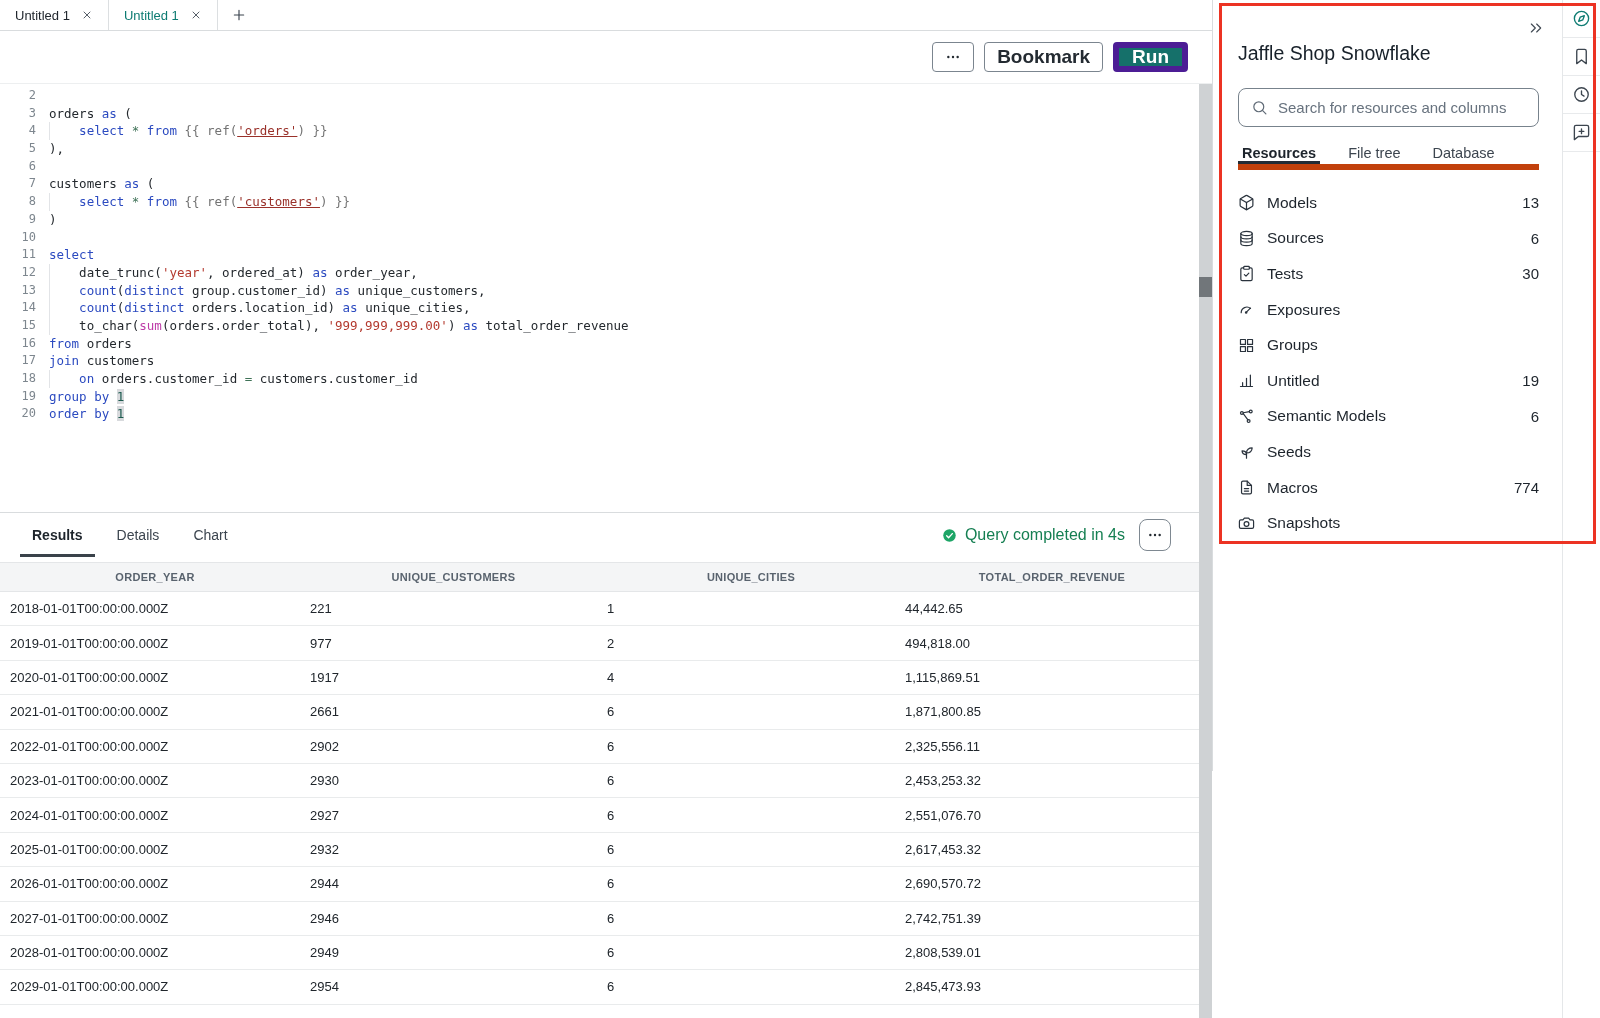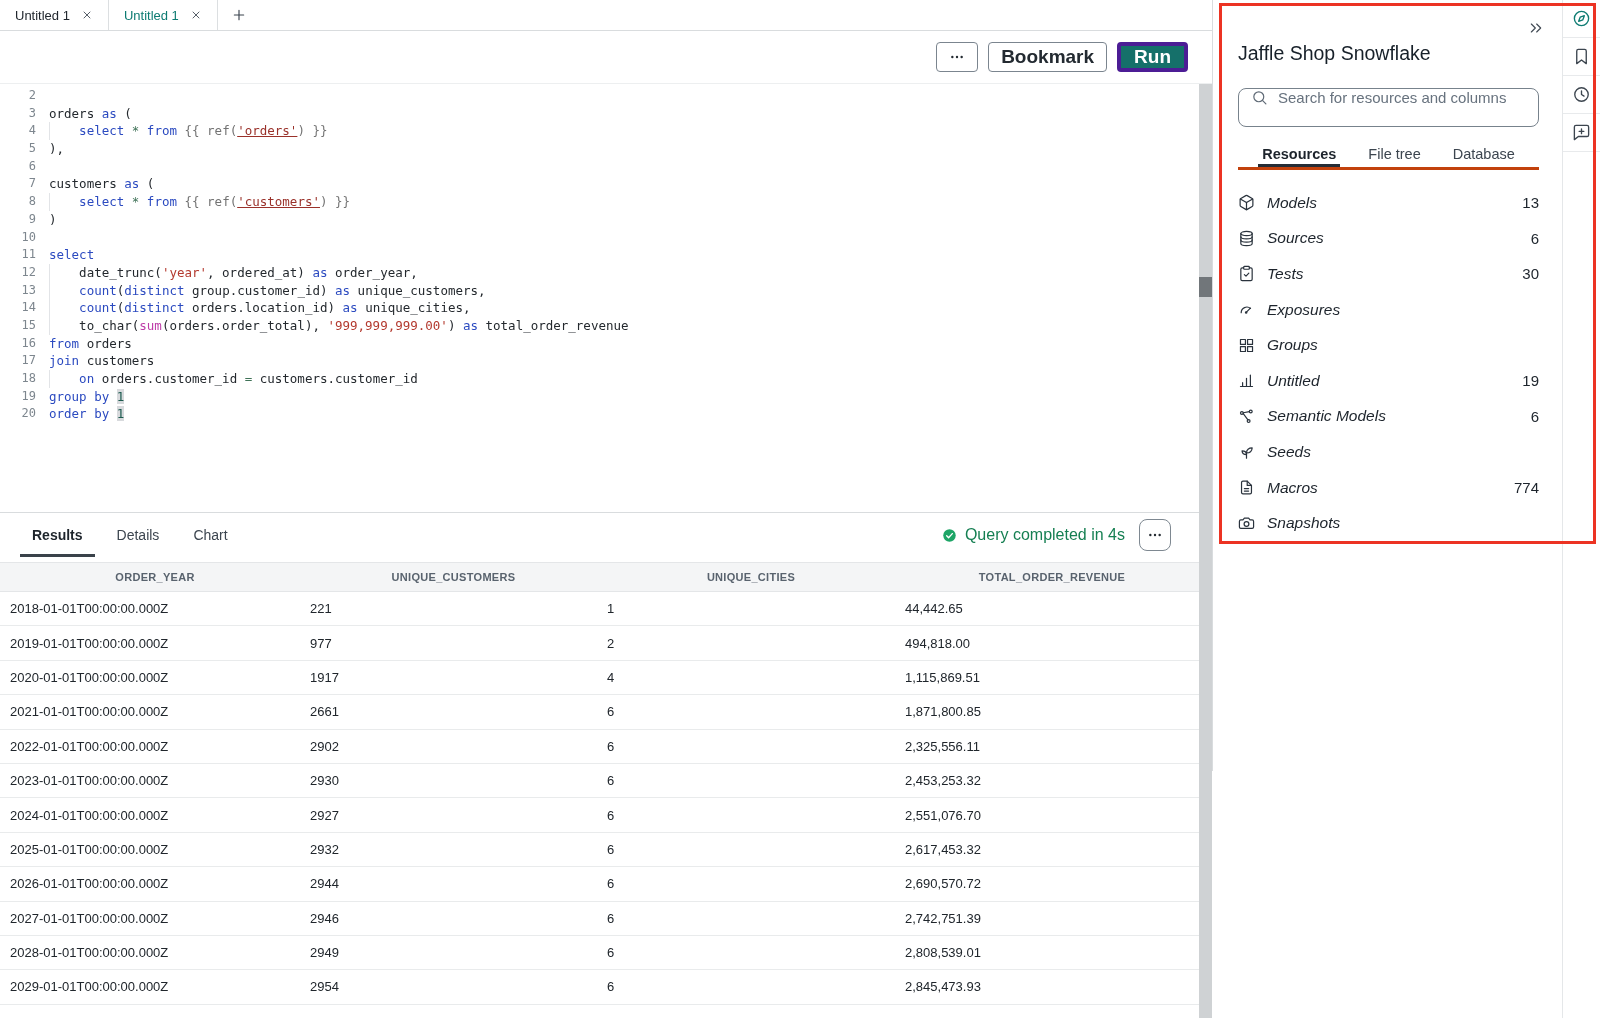--- a/index.html
+++ b/index.html
@@ -17,21 +17,21 @@
   .newtab .icn { width:16px; height:16px; }
 
   
   .toolbar { position:absolute; left:0; top:31px; width:1212px; height:53px; background:#fff;
              border-bottom:1px solid #edeff0; display:flex; align-items:center; justify-content:flex-end;
              gap:10px; padding-right:24px; }
   .btn { height:30px; border:1px solid #7b858f; border-radius:4px; background:#fff; color:#232a31;
          font-family:inherit; font-size:19px; font-weight:600; padding:0 12px; display:flex;
          align-items:center; justify-content:center; cursor:pointer; }
   .btn .icn { width:16px; height:16px; color:#232a31; }
-  .btn.run { background:#15706a; border:4px solid #4c1d95; color:#fff; padding:0 13px; }
+  .btn.run { background:#15706a; border:6px solid #4c1d95; color:#fff; padding:0 13px; }
 
   
   .editor { position:absolute; left:0; top:84px; width:1199px; height:428px; padding-top:3px;
             font-family:"DejaVu Sans Mono", monospace; font-size:12.5px; color:#24292e; cursor:text; }
   .cl { display:flex; height:17.7px; line-height:17.7px; white-space:pre; }
   .ln { flex:none; width:36px; text-align:right; color:#7d868e; font-size:12px; padding-right:13px;
         box-sizing:content-box; user-select:none; }
   .ct { position:relative; white-space:pre; }
   .ig { position:absolute; left:0; top:0; height:100%; border-left:1px solid #e2e4e7; }
   .tk-kw { color:#2b4ac0; }
@@ -62,32 +62,32 @@
   .thead .cell { font-size:11px; font-weight:700; letter-spacing:.3px; color:#59636e; padding-left:10px;text-align:center; }
   .tbody { position:absolute; top:79px; left:0; width:100%; }
   .trow { height:34.4px; border-bottom:1px solid #e9ebec; font-size:13px; color:#20262c; cursor:default; }
   .trow .cell { padding-left:10px; }
 
   
   .panel { position:absolute; left:1212px; top:0; width:388px; height:771px; background:#fff; border-left:1px solid #d9dcde; }
   .collapse { position:absolute; top:20px; right:56px; width:16px; height:16px; color:#3f4852; cursor:pointer; }
   .ptitle { position:absolute; left:25px; top:42px; font-size:19.5px; font-weight:500; color:#172029; }
   .psearch { position:absolute; left:25px; top:88px; width:301px; height:39px; border:1px solid #77828c;
-             border-radius:8px; display:flex; align-items:flex-start; gap:10px; padding:0 12px; background:#fff; }
+             border-radius:8px; display:flex; align-items:center; gap:10px; padding:0 12px; background:#fff; }
   .psearch .icn { width:17px; height:17px; color:#5f6a76; flex:none; }
   .psearch input { border:none; outline:none; flex:1; font-family:inherit; font-size:15px; color:#1d242c; background:transparent; }
   .psearch input::placeholder { color:#67727e; }
   .ptabs { position:absolute; left:25px; top:141px; width:301px; height:29px; display:flex; gap:24px;
-           border-bottom:3px solid #c2410c;justify-content:center; }
+           border-bottom:6px solid #c2410c; }
   .ptab { font-size:14.5px; color:#3c454f; padding:0 4px; display:flex; align-items:center; cursor:pointer; }
   .ptab.active { color:#1d242c; font-weight:700; box-shadow:inset 0 -3px 0 #242c35; }
   .plist { position:absolute; left:25px; top:185px; width:301px; }
   .prow { height:35.6px; display:flex; align-items:center; gap:12px; cursor:pointer; }
   .prow .icn { width:17px; height:17px; color:#2a333d; flex:none; }
-  .prow .lbl { font-size:15.5px; color:#1d242c;font-style:italic; }
+  .prow .lbl { font-size:15.5px; color:#1d242c; }
   .prow .cnt { margin-left:auto; font-size:15px; color:#1d242c; }
 
   
   .rail { position:absolute; right:0; top:0; width:38px; height:1018px; background:#fff; border-left:1px solid #e5e7e9; }
   .railcell { height:38px; border-bottom:1px solid #e8eaec; display:flex; align-items:center; justify-content:center;
               color:#3c454f; cursor:pointer; }
   .railcell.active { color:#0d7b72; }
   .railcell .icn { width:19px; height:19px; }
 
   

